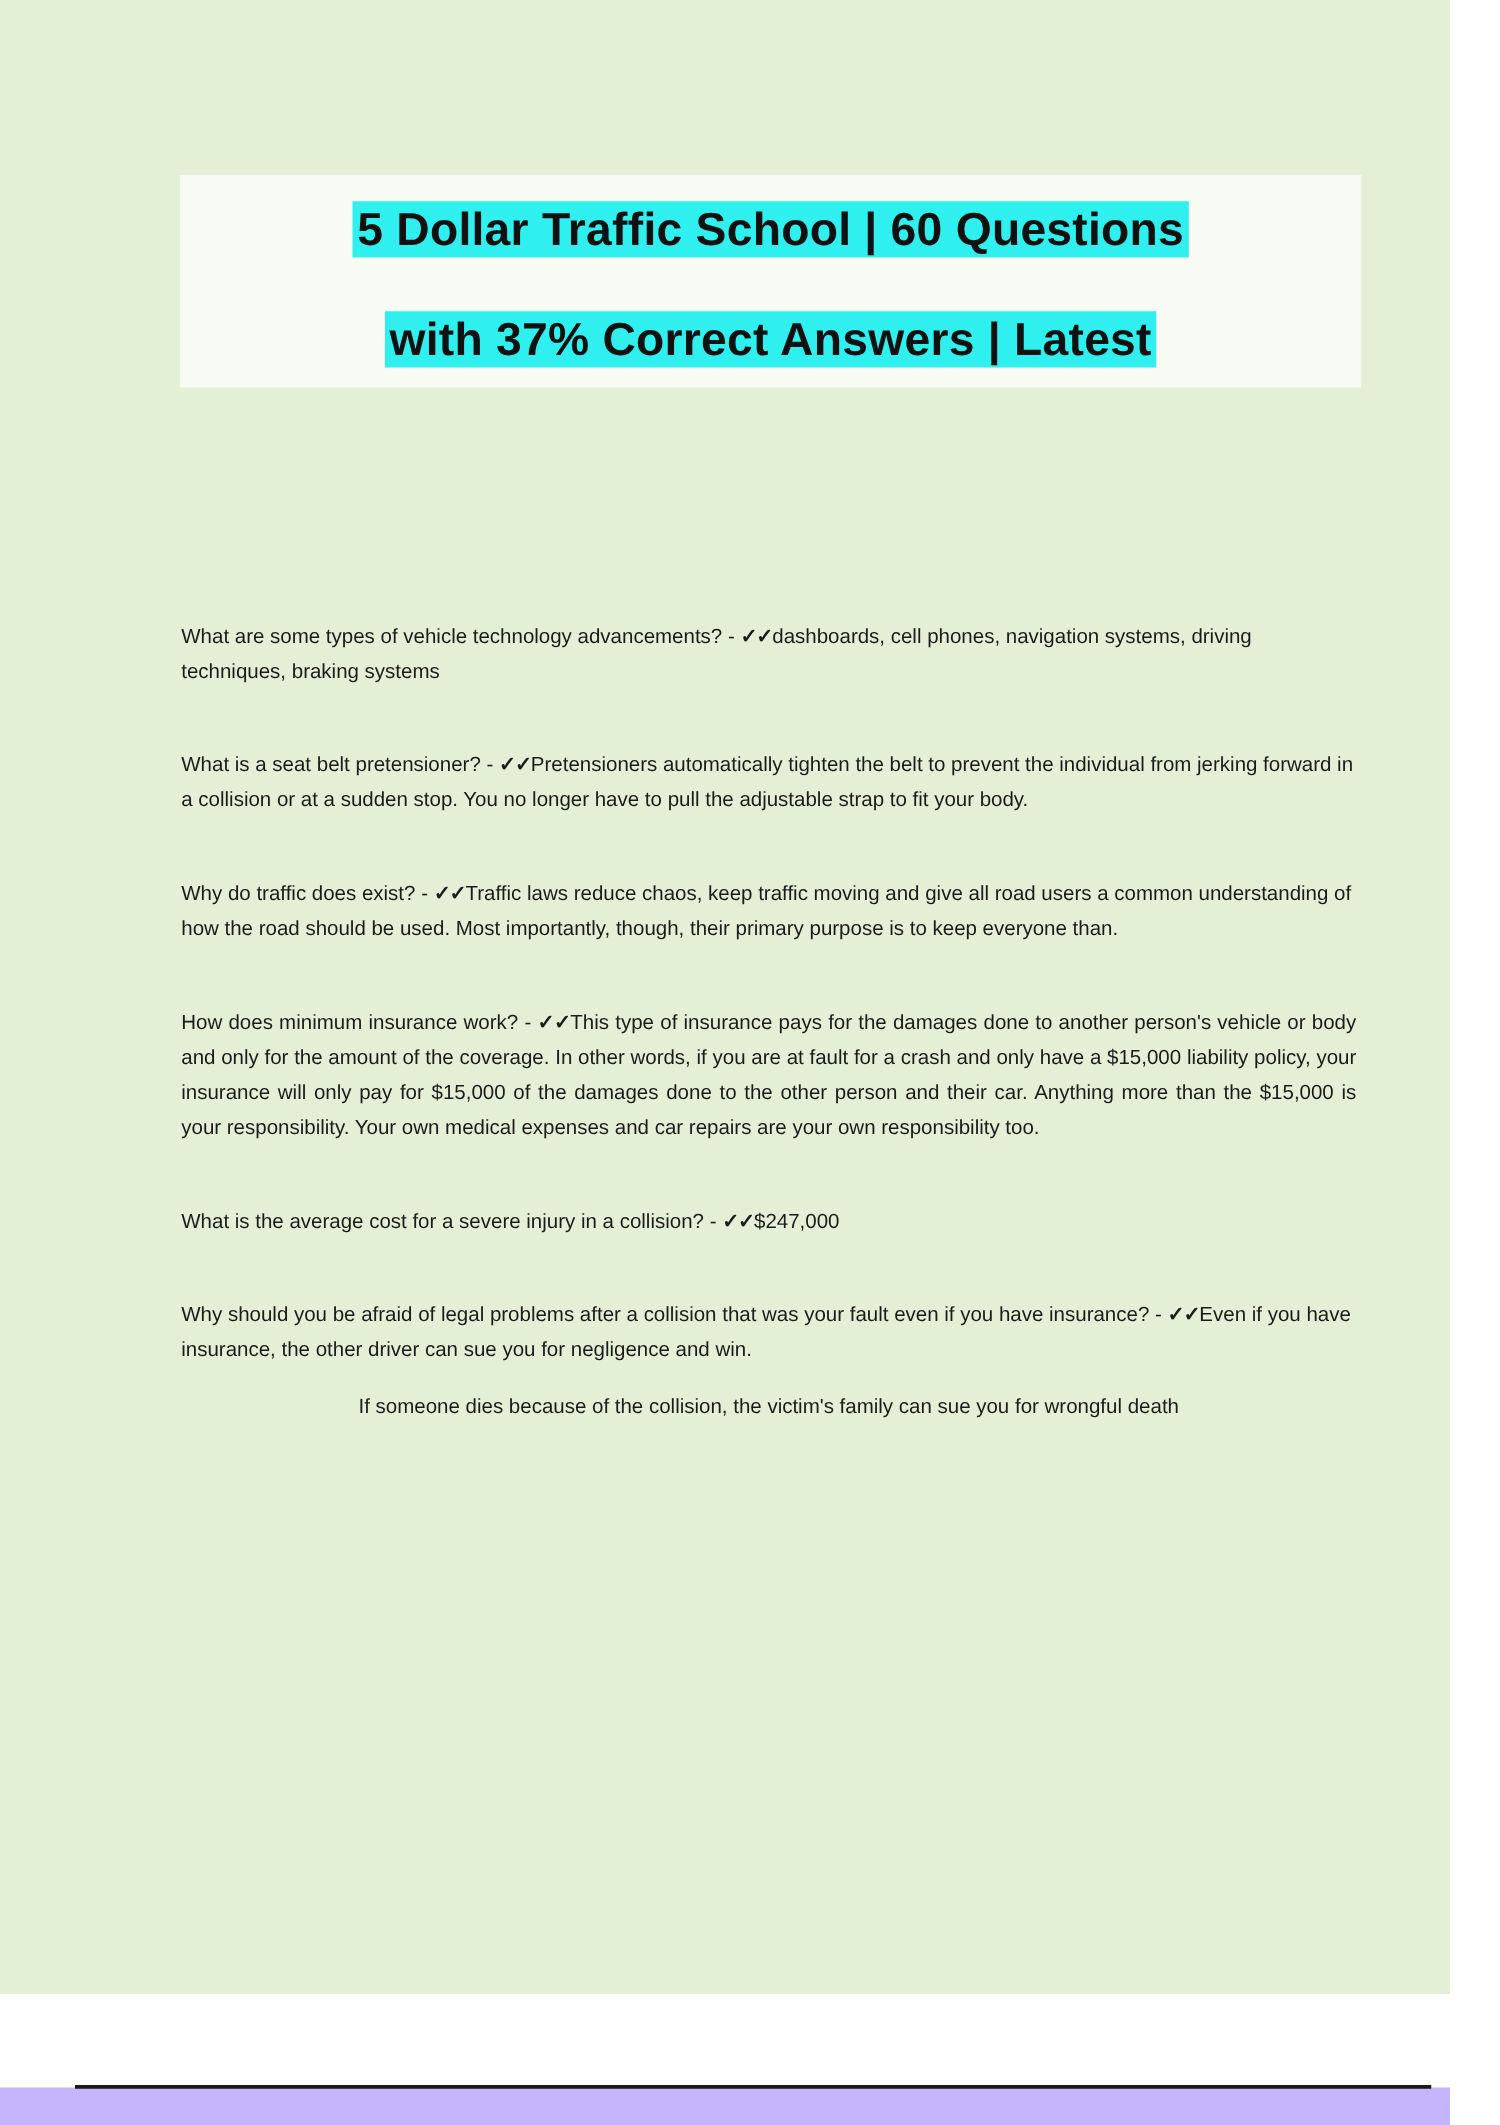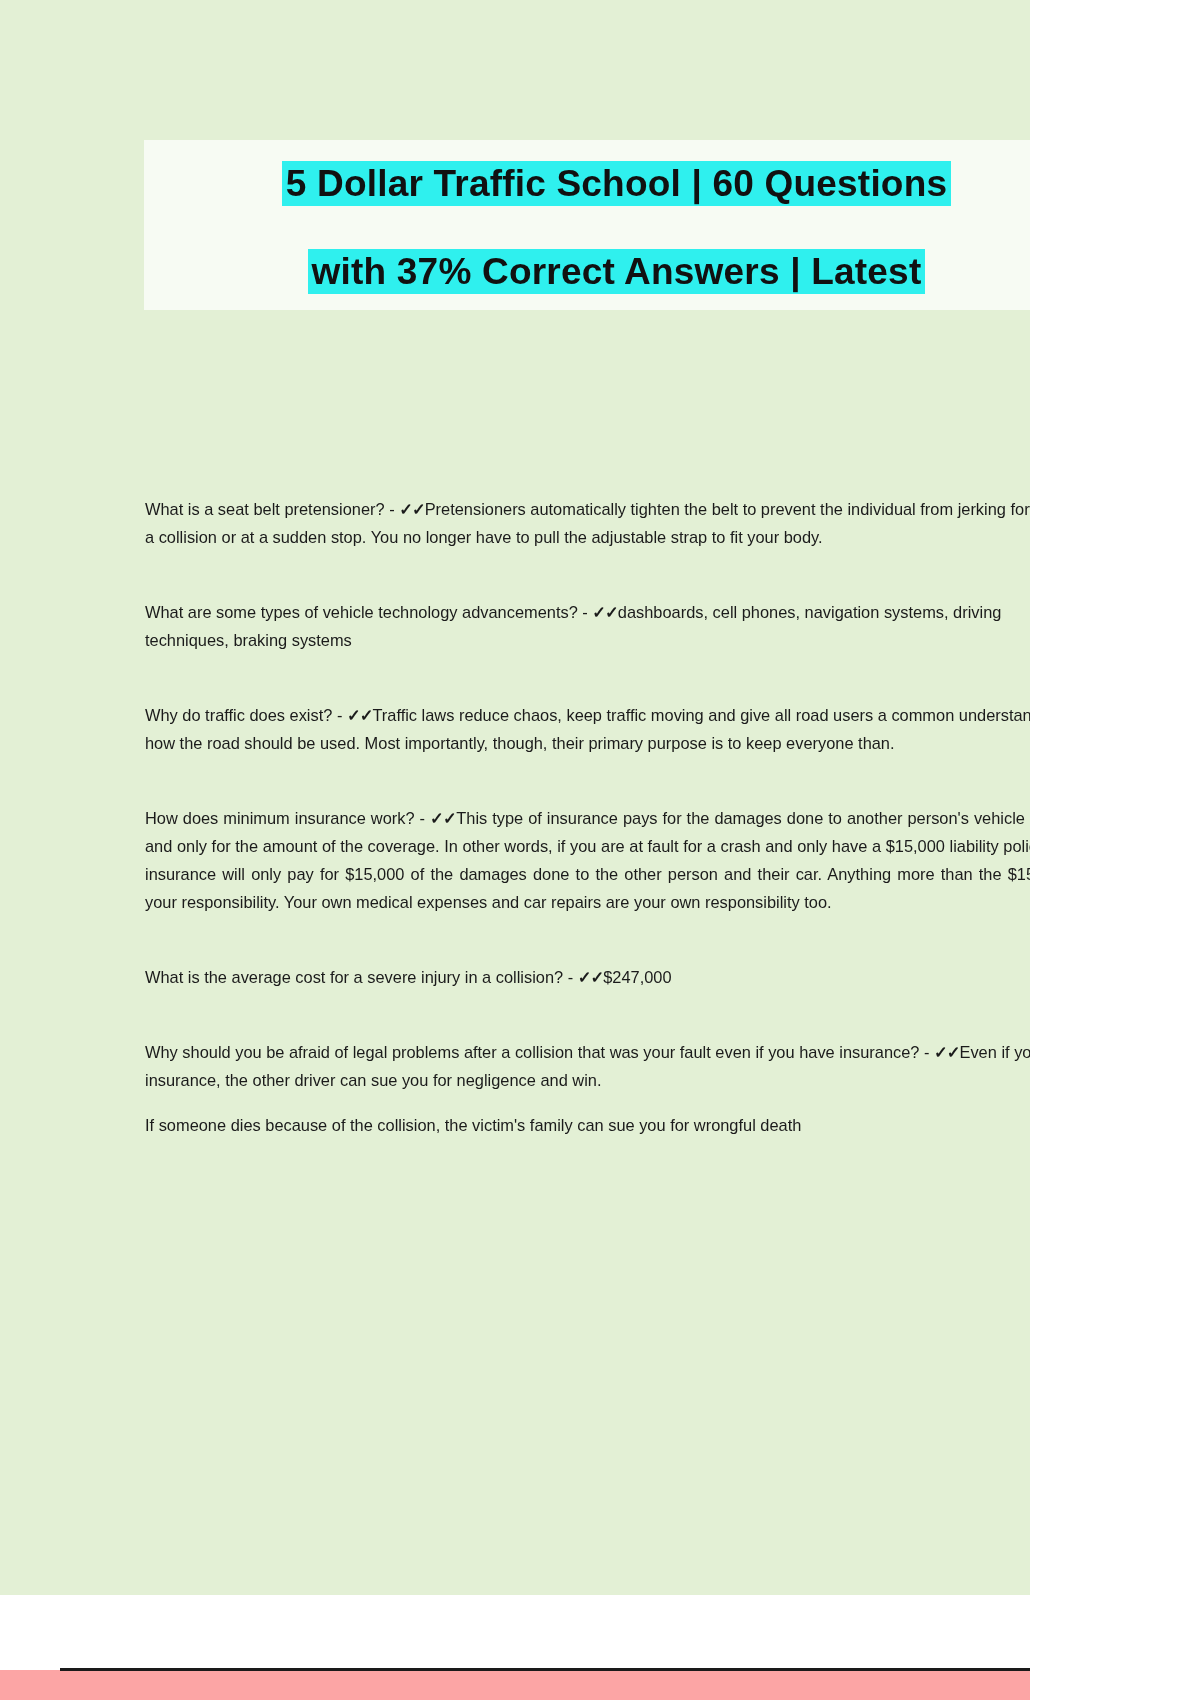--- a/index.html
+++ b/index.html
@@ -7,23 +7,23 @@
     padding: 0;
   }
   body {
     width: 1200px;
     height: 1700px;
     background: #ffffff;
     font-family: "Liberation Sans", sans-serif;
   }
   .page {
     position: relative;
-    width: 1030px;
+    width: 1160px;
     height: 1700px;
-    background: #fca5a5;
+    background: #c4b5fd;
     overflow: hidden;
   }
   .sheet {
     position: absolute;
     left: 0;
     top: 0;
     width: 1200px;
     height: 1595px;
     background: #e3f0d5;
   }
@@ -101,21 +101,21 @@
   }
   .qa .check {
     font-weight: bold;
     letter-spacing: -1px;
   }
   .qa-extra {
     margin-top: 17px;
     font-size: 16.4px;
     line-height: 28px;
     color: #1b1b1b;
-    text-align: left;
+    text-align: center;
   }
 </style>
 </head>
 <body>
 
 <div class="page">
   <div class="sheet"></div>
 
   <div class="title-white-bg"></div>
 
@@ -126,25 +126,25 @@
       </div>
       <div class="title-line">
         <span class="hl">with 37% Correct Answers | Latest</span>
       </div>
     </div>
   </div>
 
   <div class="content">
 
     <p class="qa noj">
-      <span>What is a seat belt pretensioner? - </span><span class="check">✓✓</span><span>Pretensioners automatically tighten the belt to prevent the individual from jerking forward in a collision or at a sudden stop. You no longer have to pull the adjustable strap to fit your body.</span>
+      <span>What are some types of vehicle technology advancements? - </span><span class="check">✓✓</span><span>dashboards, cell phones, navigation systems, driving techniques, braking systems</span>
     </p>
 
     <p class="qa noj">
-      <span>What are some types of vehicle technology advancements? - </span><span class="check">✓✓</span><span>dashboards, cell phones, navigation systems, driving techniques, braking systems</span>
+      <span>What is a seat belt pretensioner? - </span><span class="check">✓✓</span><span>Pretensioners automatically tighten the belt to prevent the individual from jerking forward in a collision or at a sudden stop. You no longer have to pull the adjustable strap to fit your body.</span>
     </p>
 
     <p class="qa noj">
       <span>Why do traffic does exist? - </span><span class="check">✓✓</span><span>Traffic laws reduce chaos, keep traffic moving and give all road users a common understanding of how the road should be used. Most importantly, though, their primary purpose is to keep everyone than.</span>
     </p>
 
 
     <p class="qa">
       <span>How does minimum insurance work? - </span><span class="check">✓✓</span><span>This type of insurance pays for the damages done to another person's vehicle or body and only for the amount of the coverage. In other words, if you are at fault for a crash and only have a $15,000 liability policy, your insurance will only pay for $15,000 of the damages done to the other person and their car. Anything more than the $15,000 is your responsibility. Your own medical expenses and car repairs are your own responsibility too.</span>
     </p>

